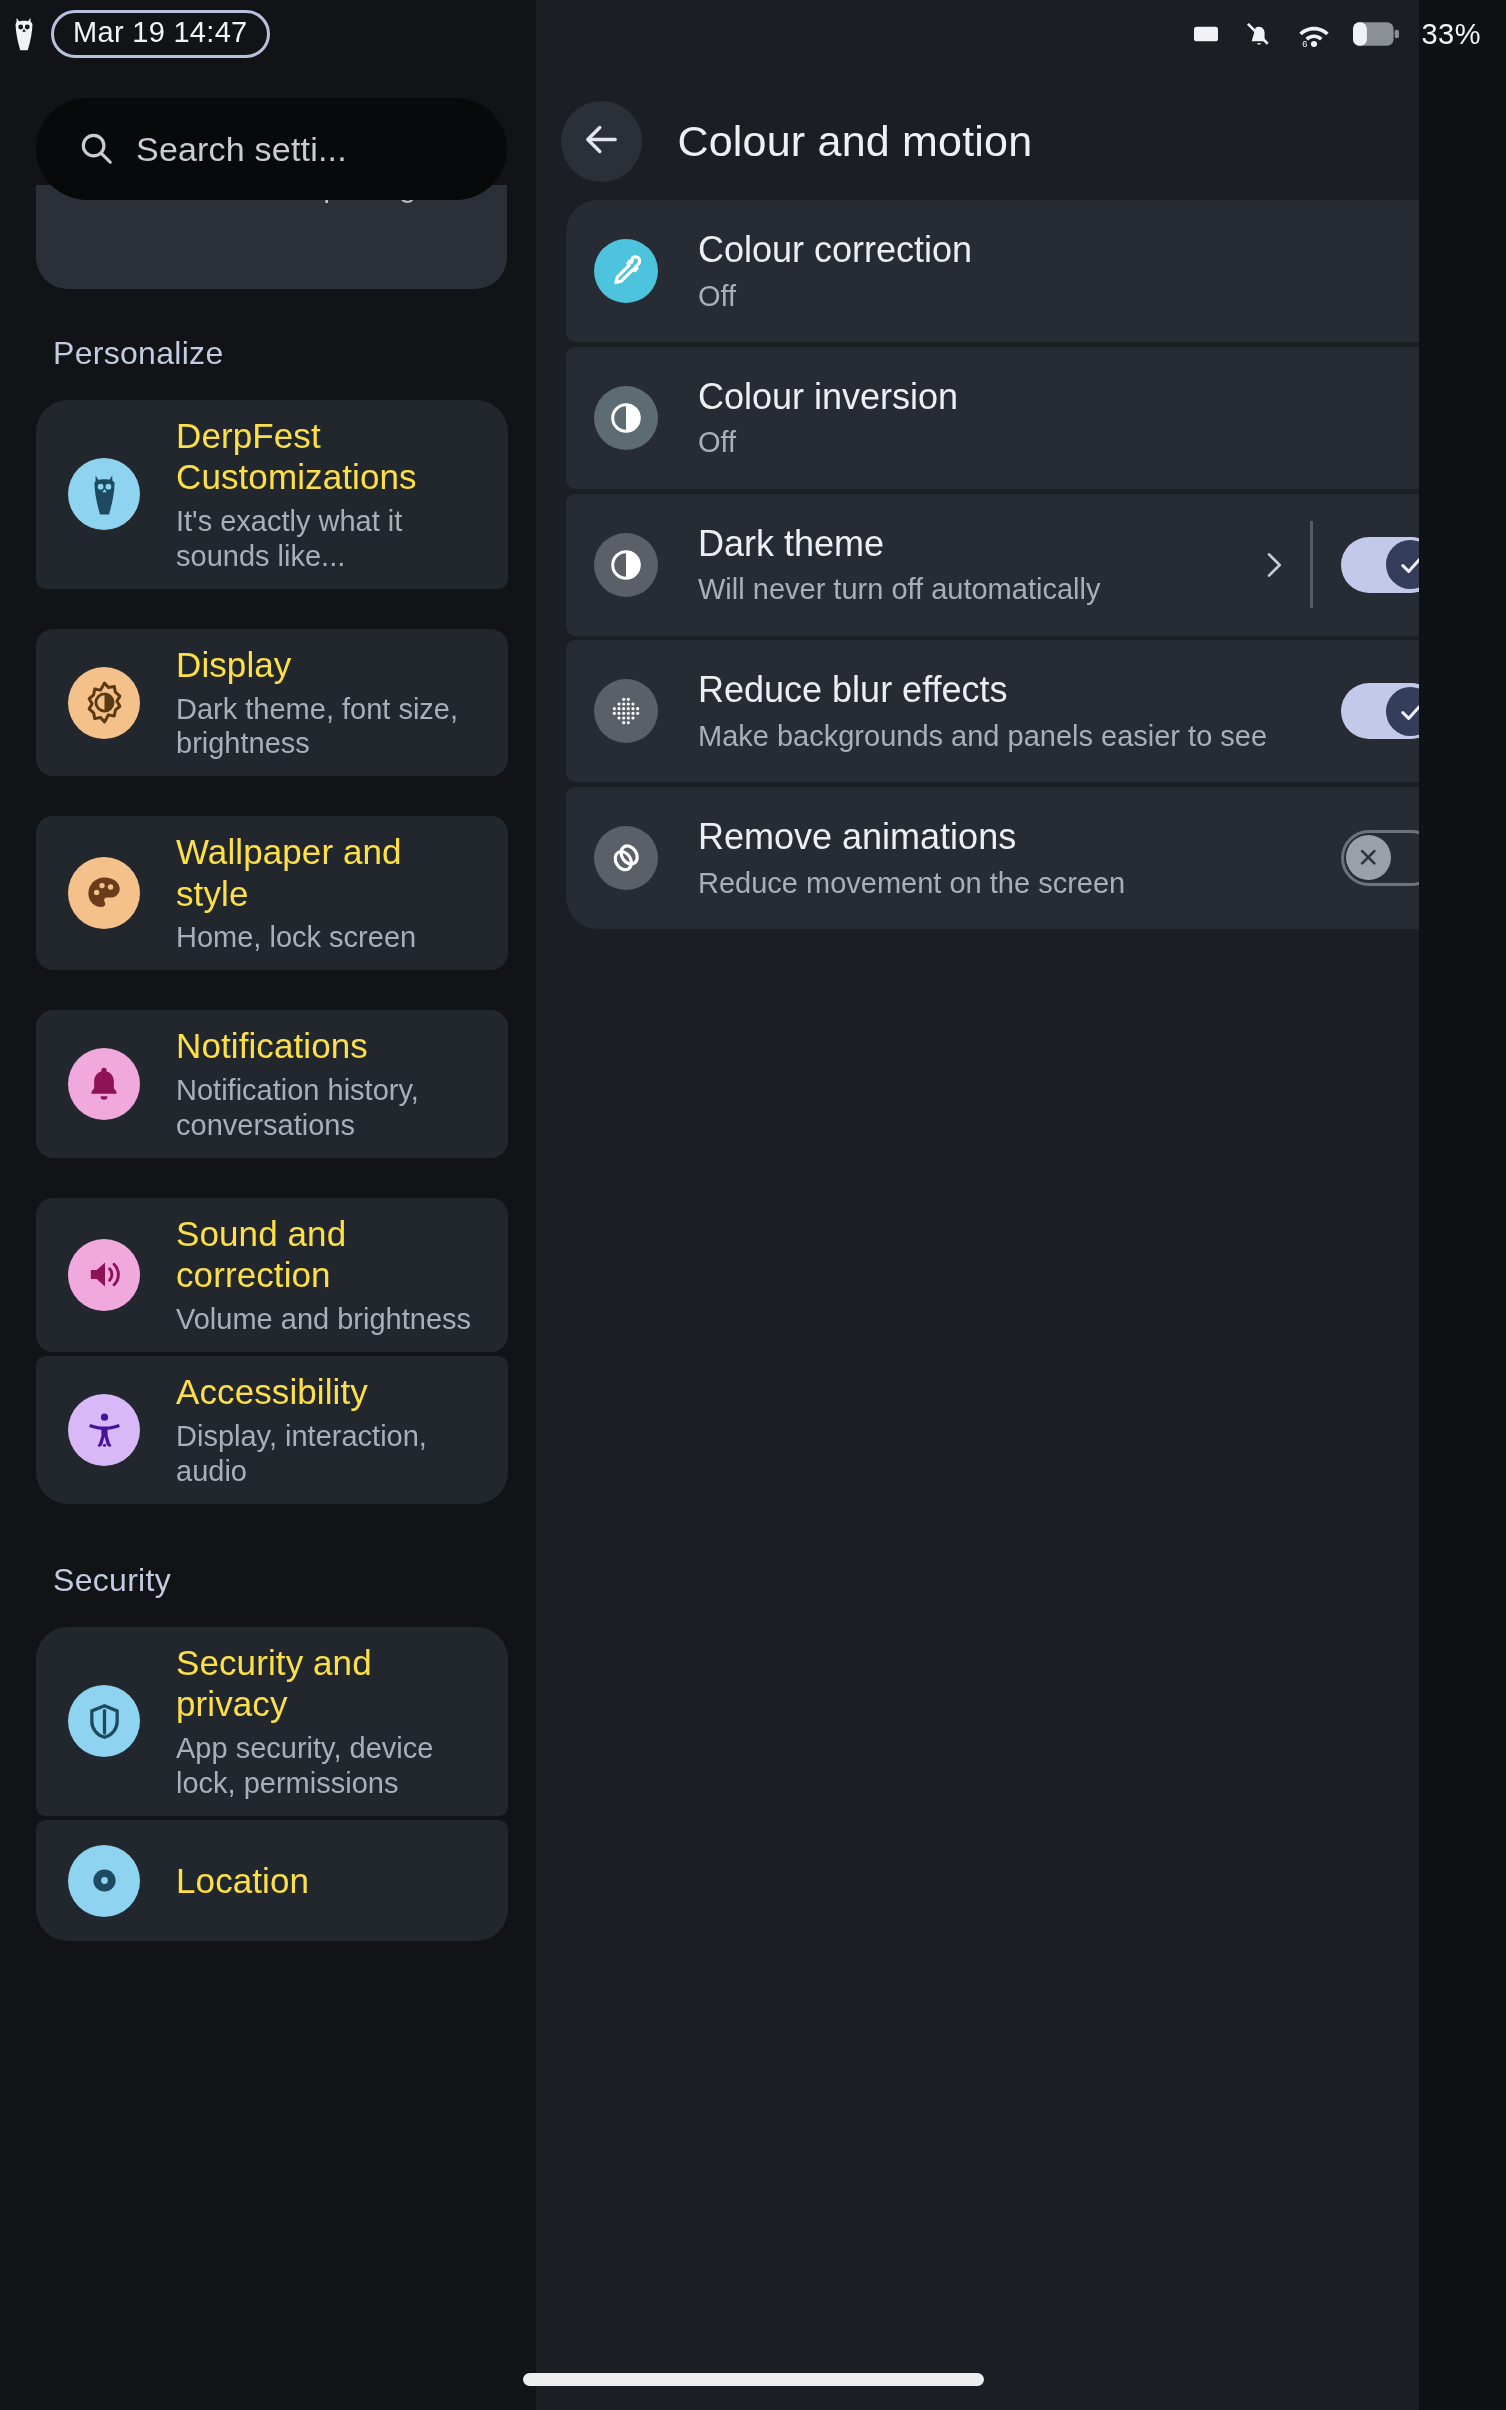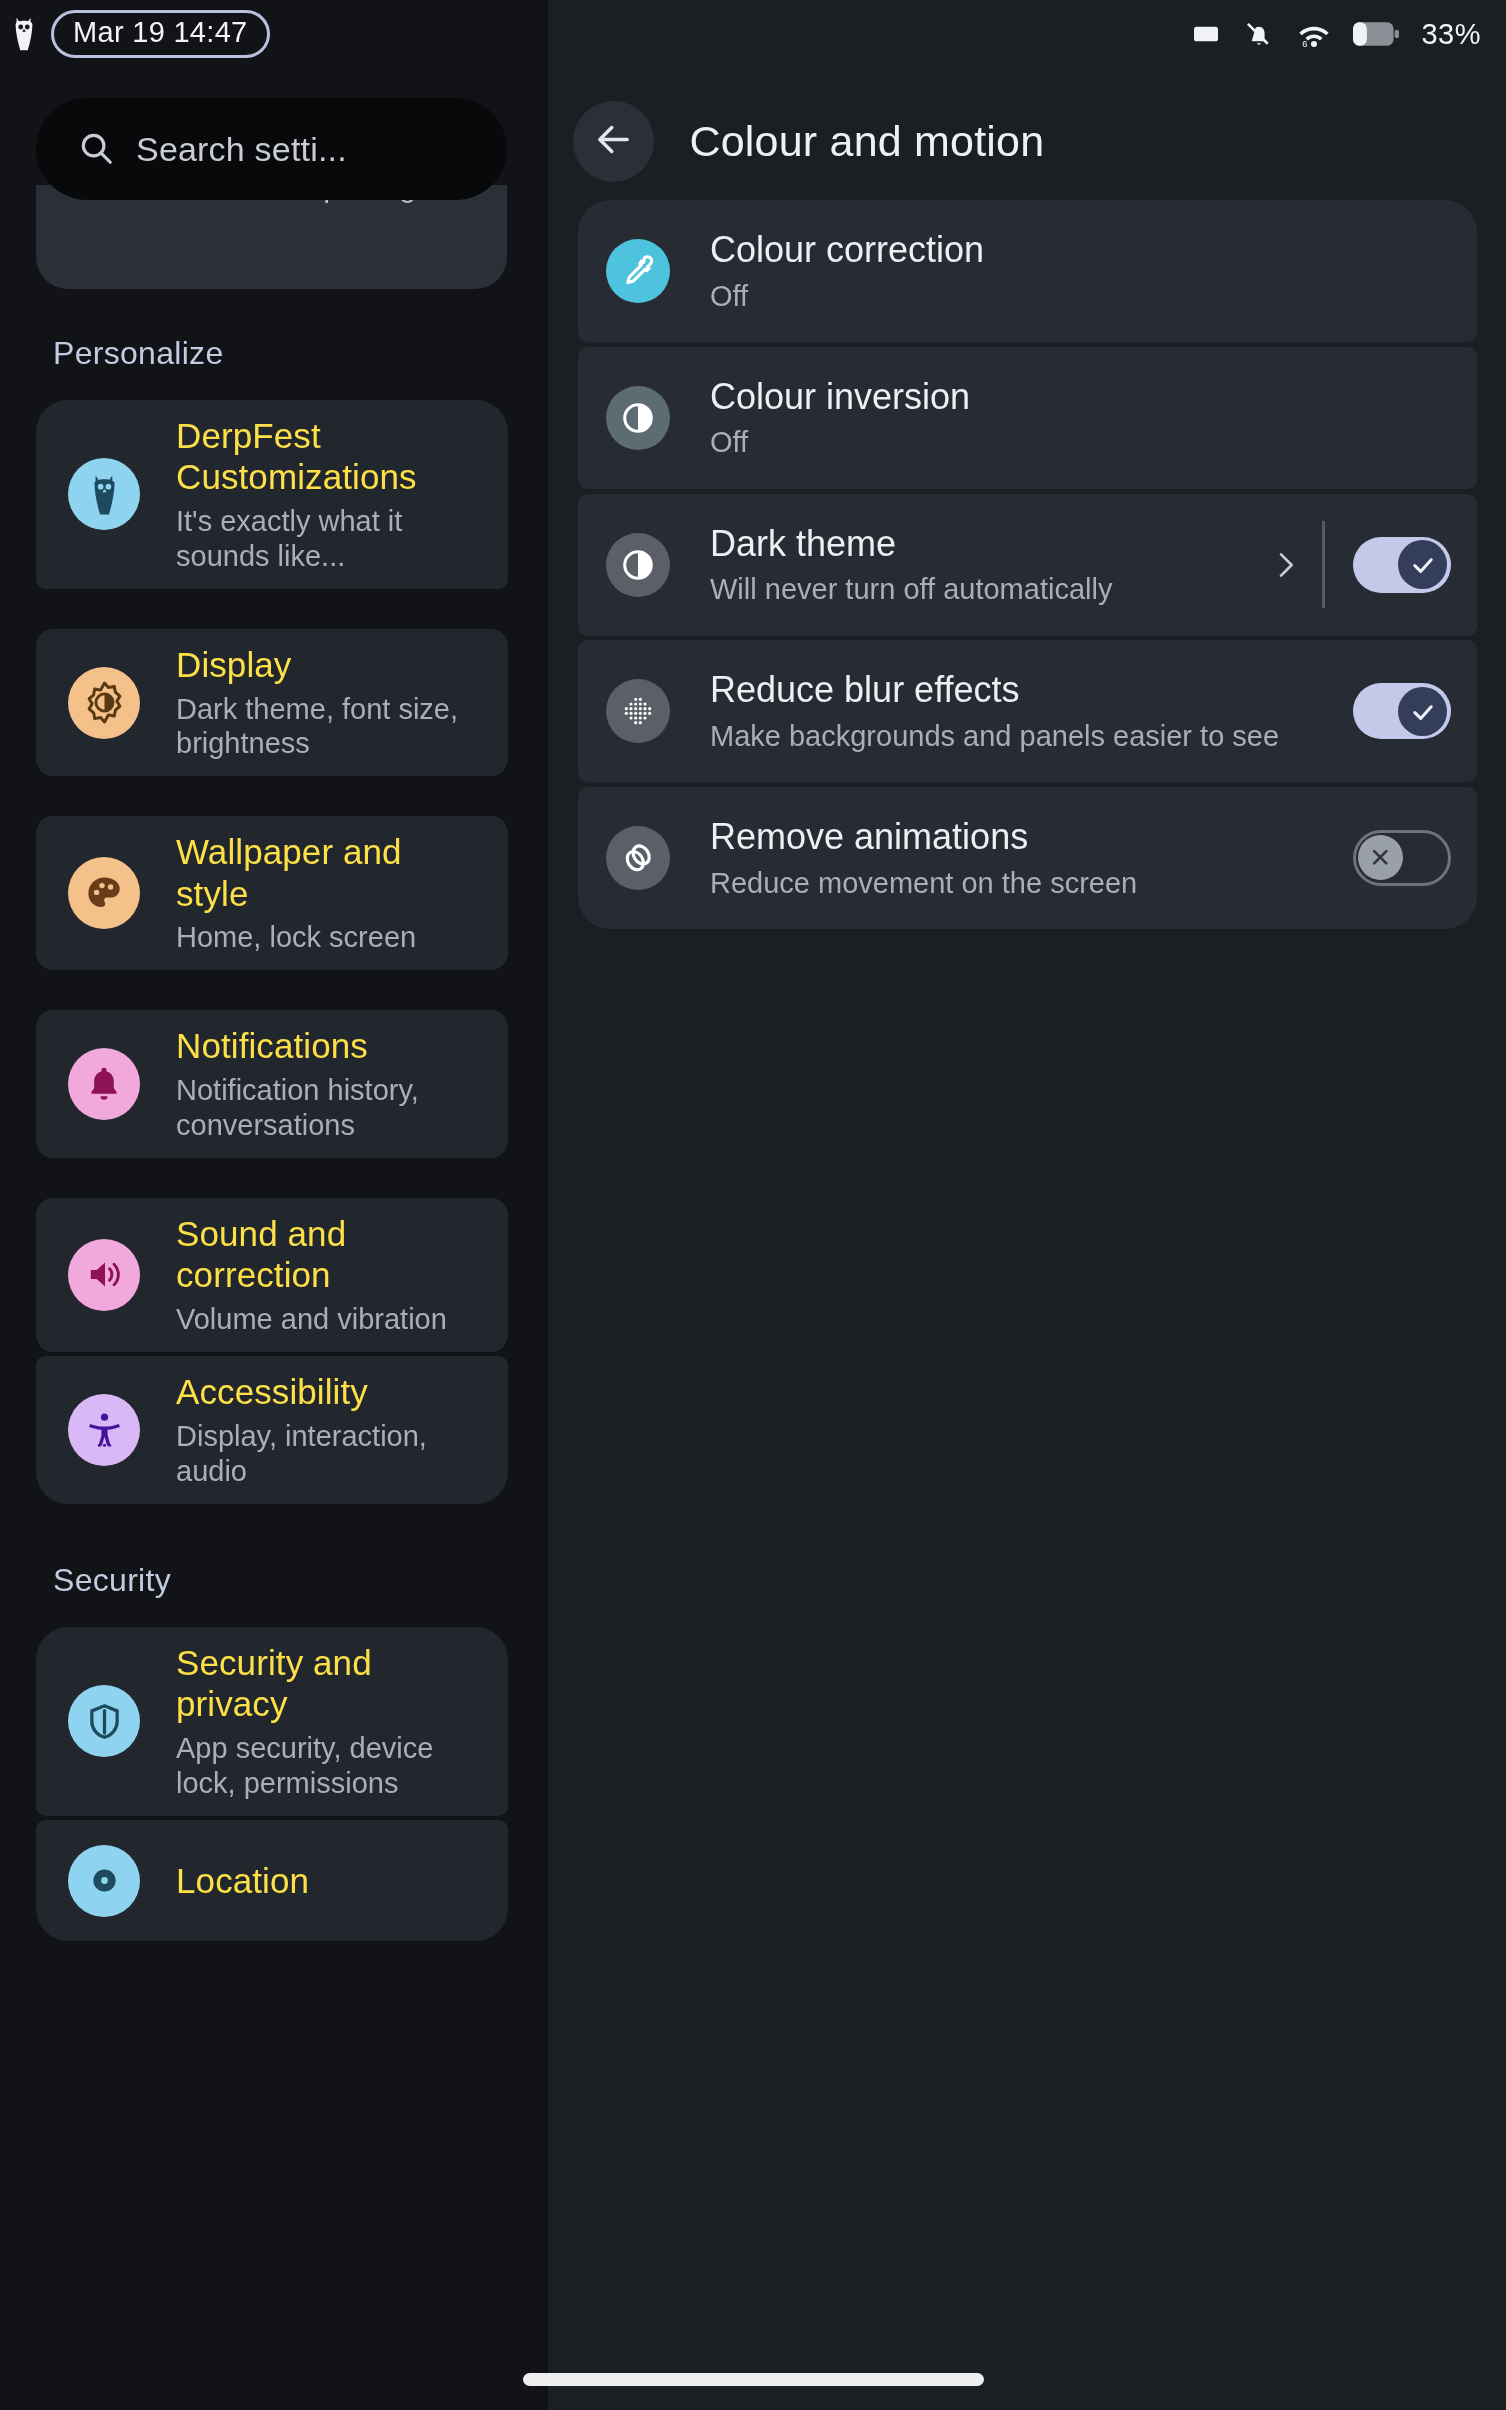--- a/index.html
+++ b/index.html
@@ -29,21 +29,21 @@
   }
   #sb-right svg{ display:block; }
   #battery-pct{ font-size:29px; color:#f2f4f9; letter-spacing:0.5px;}
 
   
   #left-pane{
     position:absolute; left:0; top:0; width:544px; height:2411px;
     background:#111317; overflow:hidden;
   }
   #right-pane{
-    position:absolute; left:548px; top:0; width:959px; height:2411px;
+    position:absolute; left:536px; top:0; width:883px; height:2411px;
     background:#1b1e23; overflow:hidden;
   }
 
   
   #search-bar{
     position:absolute; left:36px; top:98px; width:471px; height:102px;
     background:#08090b; border-radius:51px;
     display:flex; align-items:center; gap:21px; padding-left:41px; z-index:20;
   }
   #search-bar .placeholder{ font-size:34px; color:#c9ccd3; letter-spacing:0.2px;}
@@ -195,21 +195,21 @@
         <div class="side-card r-mid">
         <div class="icon-circle" style="background:#f0a8dd">
             <svg xmlns="http://www.w3.org/2000/svg" width="41" height="41" viewBox="0 0 24 24" fill="#8d1256">
               <path d="M4 9.3h3.4L12.3 5v14L7.4 14.7H4z"></path>
               <path d="M15 8.6a5 5 0 0 1 0 6.8" fill="none" stroke="#8d1256" stroke-width="1.7" stroke-linecap="round"></path>
               <path d="M17.6 6a8.4 8.4 0 0 1 0 12" fill="none" stroke="#8d1256" stroke-width="1.7" stroke-linecap="round"></path>
             </svg>
           </div>
         <div class="side-text">
           <div class="side-title">Sound and correction</div>
-          <div class="side-sub">Volume and vibration</div>
+          <div class="side-sub">Volume and brightness</div>
         </div>
       </div>
         <div class="side-card r-bot">
         <div class="icon-circle" style="background:#d9b8f7">
             <svg xmlns="http://www.w3.org/2000/svg" width="41" height="41" viewBox="0 0 24 24" fill="#45139c">
               <circle cx="12" cy="4.2" r="2.1"></circle>
               <path d="M3.6 8.2c2.6 1 5.4 1.5 8.4 1.5s5.8-.5 8.4-1.5l.6 1.8c-2.3.9-4.7 1.4-7.2 1.6v3.1l1.6 5.6-1.9.6-1.5-5.3-1.5 5.3-1.9-.6L10.2 15v-3.4c-2.5-.2-4.9-.7-7.2-1.6z"></path>
               <circle cx="9" cy="20.6" r=".9"></circle>
               <circle cx="12" cy="20.6" r=".9"></circle>
               <circle cx="15" cy="20.6" r=".9"></circle>

